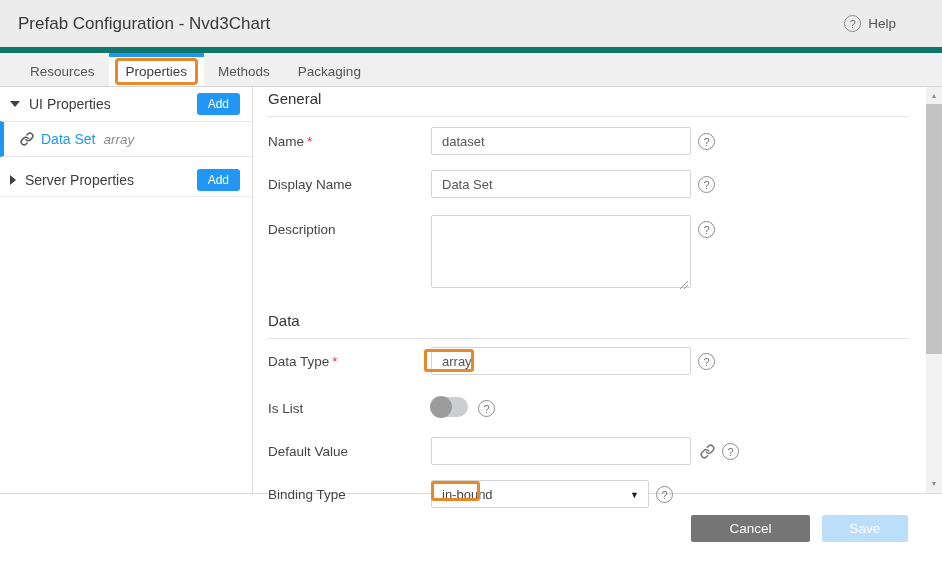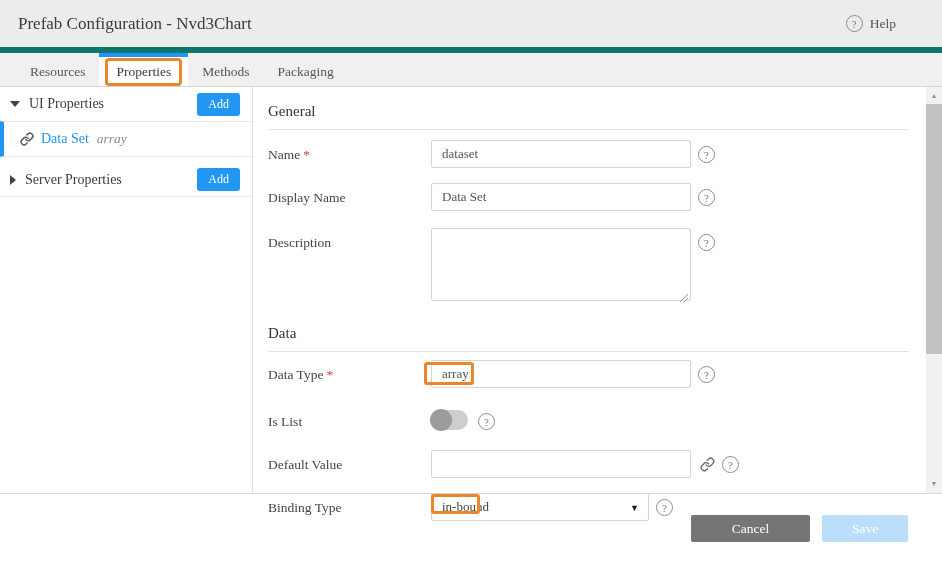--- a/index.html
+++ b/index.html
@@ -1,18 +1,18 @@
 <!DOCTYPE html>
 <html><head>
 <meta charset="utf-8">
 <style>
   * { margin:0; padding:0; box-sizing:border-box; }
   html,body { background:#fff; }
   body { font-family:"Liberation Sans","DejaVu Sans",sans-serif; }
-  .window { position:relative; width:942px; height:562px; background:#0c4a6e; overflow:hidden;font-family:Liberation Serif, serif; }
+  .window { position:relative; width:942px; height:562px; background:#0c4a6e; overflow:hidden; }
 
   
   .header { height:47px; background:#ececec; display:flex; align-items:center; }
   .title { margin-left:18px; font-size:17px; color:#3a3a3a; }
   .help { margin-left:auto; margin-right:46px; display:flex; align-items:center; gap:7px; color:#555; font-size:13.5px; cursor:pointer; }
   .qicon { width:17px; height:17px; border:1.5px solid #8d8d8d; border-radius:50%; display:flex; align-items:center; justify-content:center; font-size:11px; color:#777; flex:0 0 auto; }
 
   
   .tabbar { height:40px; background:#f0f0f0; border-top:6px solid #0f766e; border-bottom:1px solid #d5d5d5; display:flex; padding-left:16px; }
   .tab { padding:0 14px; display:flex; align-items:center; font-size:13.5px; color:#555; border-top:4px solid transparent; cursor:pointer; white-space:nowrap; }
@@ -29,21 +29,21 @@
   .caret-down { width:0; height:0; border-left:5px solid transparent; border-right:5px solid transparent; border-top:6px solid #424242; margin-right:9px; }
   .caret-right { width:0; height:0; border-top:5px solid transparent; border-bottom:5px solid transparent; border-left:6px solid #424242; margin-right:9px; }
   .add-btn { margin-left:auto; background:#2196f3; color:#fff; font-size:12px; padding:4px 11px; border:none; border-radius:3px; cursor:pointer; font-family:inherit; }
   .prop-item { height:36px; display:flex; align-items:center; padding-left:16px; border-top:1px solid #e8e8e8; border-bottom:1px solid #e8e8e8; border-left:4px solid #2196f3; margin-bottom:6px; cursor:pointer; background:#fff; }
   .prop-item .pname { color:#2196f3; font-size:14px; margin-left:7px; }
   .prop-item .ptype { color:#8a8a8a; font-size:13.5px; font-style:italic; margin-left:8px; }
   .sep-bottom { border-bottom:1px solid #ececec; }
 
   
   .main { flex:1; position:relative; padding:0 33px 0 15px; background:#fff; }
-  .section-h { margin-top:16px; font-size:15px; font-weight:400; color:#333; padding-bottom:9px; border-bottom:1px solid #e2e2e2; }
+  .section-h { margin-top:3px; font-size:15px; font-weight:400; color:#333; padding-bottom:9px; border-bottom:1px solid #e2e2e2; }
   .row { display:flex; align-items:flex-start; }
   .lbl { width:163px; padding-top:7px; font-size:13.5px; color:#454545; flex:0 0 auto; }
   .req { color:#e53935; margin-left:3px; }
   .inp { width:260px; height:28px; border:1px solid #d4d4d4; border-radius:2px; padding:0 10px; font-size:13px; color:#555; background:#fff; font-family:inherit; outline:none; }
   textarea.inp { height:73px; padding-top:6px; resize:none; }
   .fld-wrap { position:relative; }
   .orange-box { position:absolute; border:3px solid #e9882a; border-radius:3px; pointer-events:none; }
   .ob-datatype { left:-7px; top:2px; width:50px; height:23px; }
   .ob-binding { left:0px; top:1px; width:49px; height:20px; }
   .help-ic { margin:6px 0 0 7px; cursor:pointer; }

